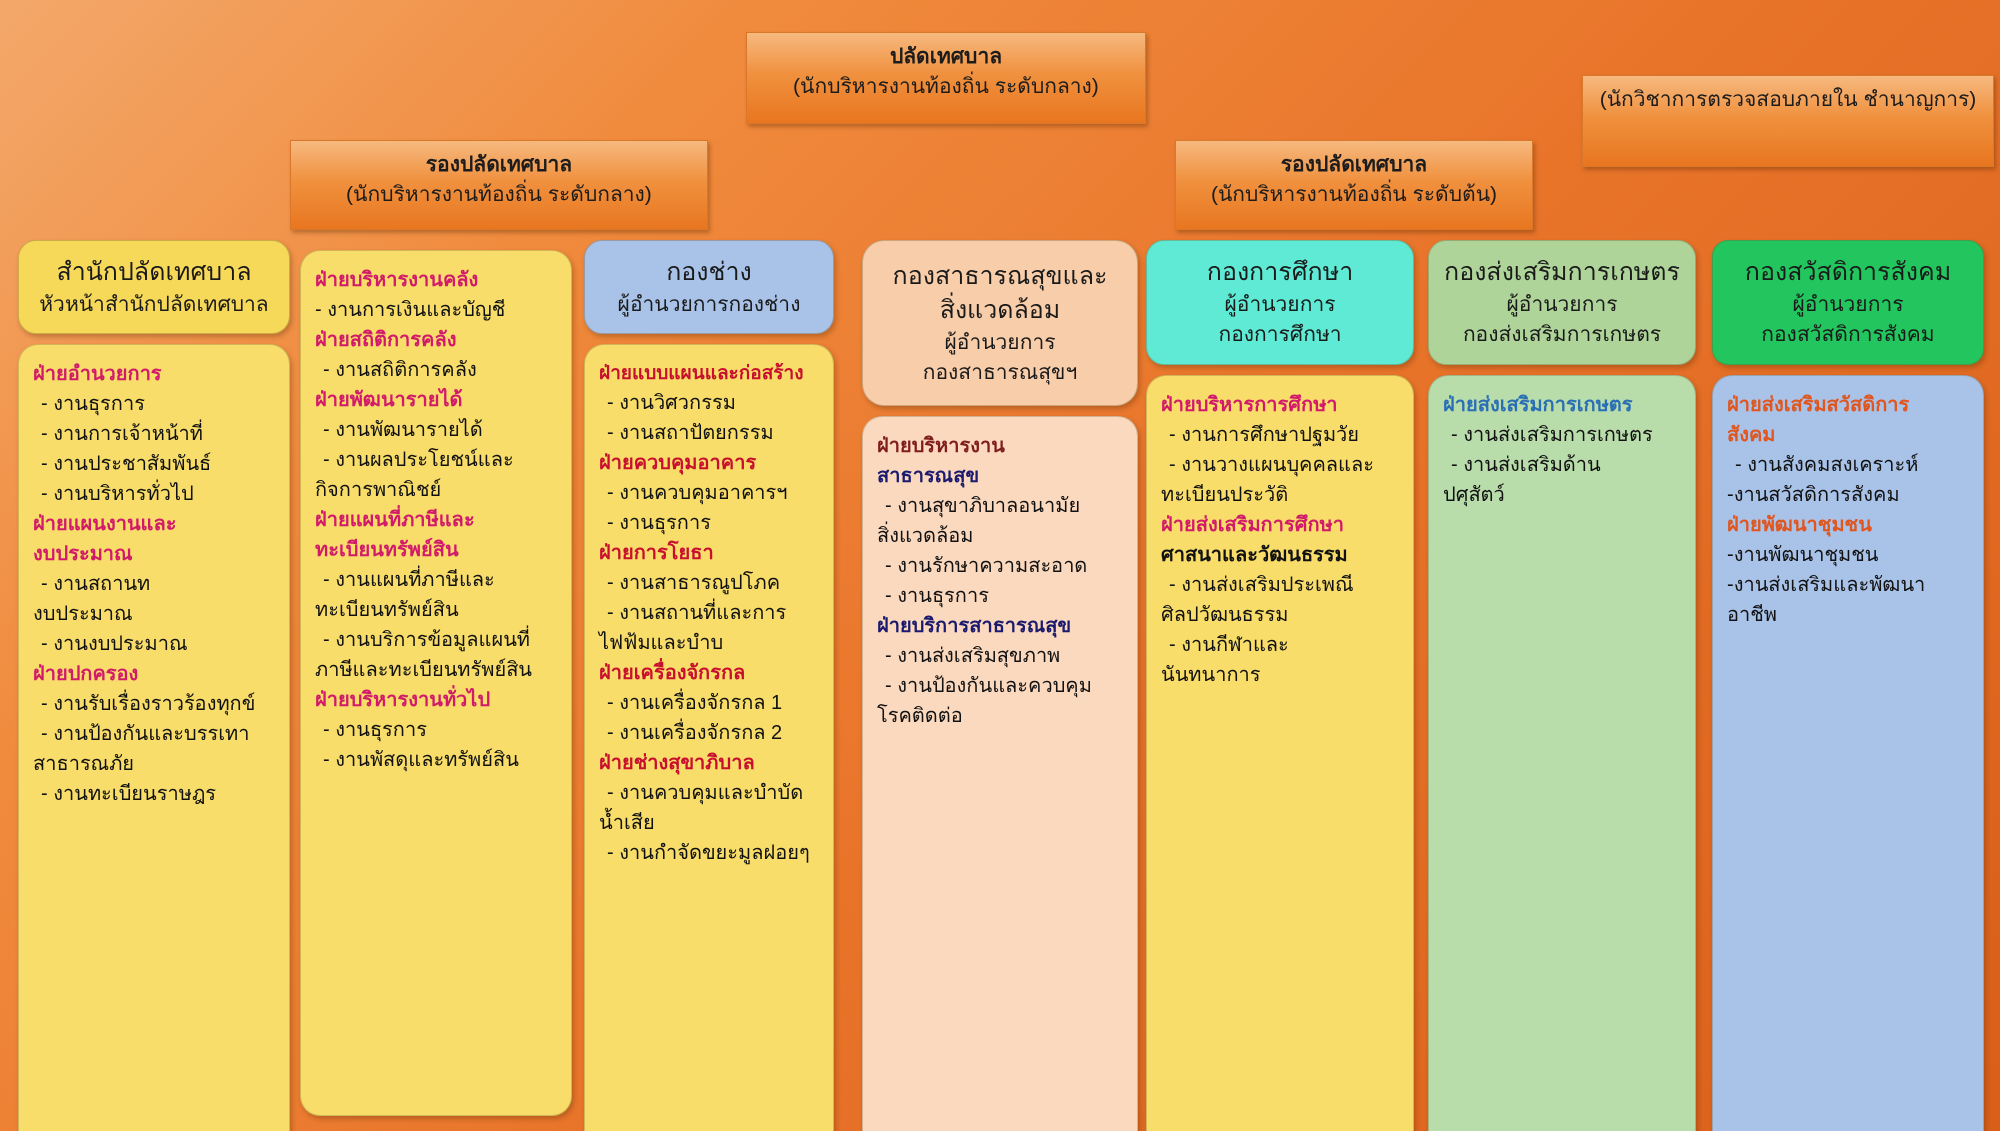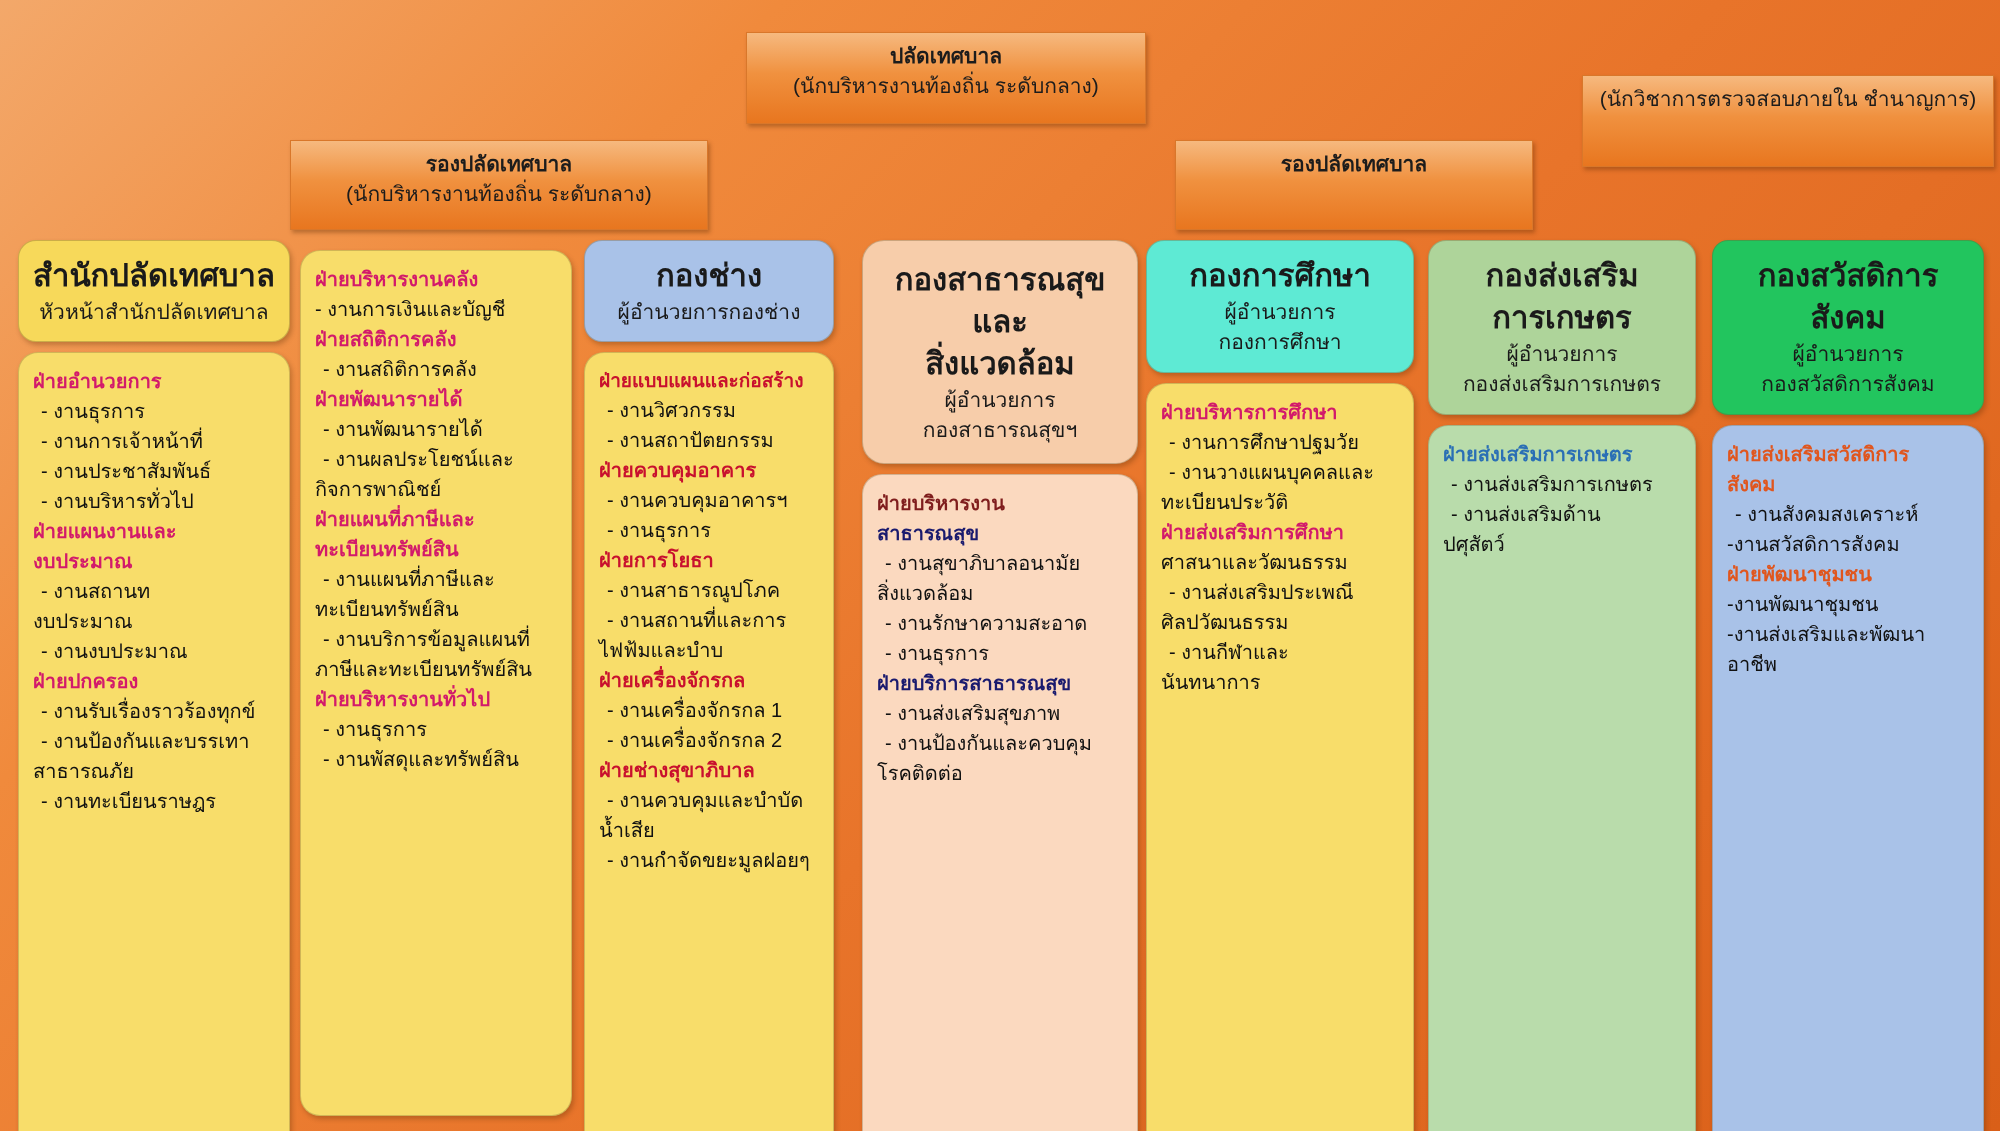--- a/index.html
+++ b/index.html
@@ -49,21 +49,21 @@
   }
   .head {
     box-sizing: border-box;
     border-radius: 18px;
     padding: 14px 10px;
     text-align: center;
     color: #1a1a1a;
     box-shadow: 2px 3px 5px rgba(80,40,0,0.30);
     border: 1px solid rgba(120,90,40,0.35);
   }
-  .head .t1 { font-size: 31px; font-weight: 700; line-height: 1.35; }
+  .head .t1 { font-size: 25px; font-weight: 400; line-height: 1.35; }
   .head .t2 { font-size: 21px; font-weight: 400; line-height: 1.45; text-align: center; }
   .body {
     box-sizing: border-box;
     margin-top: 10px;
     border-radius: 20px;
     padding: 14px 14px 12px 14px;
     box-shadow: 2px 3px 5px rgba(80,40,0,0.30);
     border: 1px solid rgba(120,90,40,0.30);
     overflow: hidden;
   }
@@ -116,20 +116,21 @@
     <div class="l2">(นักบริหารงานท้องถิ่น ระดับกลาง)</div>
   </div>
 
   <div class="exec" id="exec-deputy-1">
     <div class="l1">รองปลัดเทศบาล</div>
     <div class="l2">(นักบริหารงานท้องถิ่น ระดับกลาง)</div>
   </div>
 
   <div class="exec" id="exec-deputy-2">
     <div class="l1">รองปลัดเทศบาล</div>
+    <div class="l2">(นักบริหารงานท้องถิ่น ระดับต้น)</div>
   </div>
 
   <div class="exec" id="exec-audit">
     <div class="l2">(นักวิชาการตรวจสอบภายใน ชำนาญการ)</div>
   </div>
 
   <div class="col" id="col-1">
     <div class="head">
       <div class="t1">สำนักปลัดเทศบาล</div>
       <div class="t2">หัวหน้าสำนักปลัดเทศบาล</div>
@@ -227,21 +228,21 @@
       <div class="t1">กองการศึกษา</div>
       <div class="t2">ผู้อำนวยการ</div>
       <div class="t2">กองการศึกษา</div>
     </div>
     <div class="body">
       <div class="sec" style="color:#d21a6b">ฝ่ายบริหารการศึกษา</div>
       <div class="itm">- งานการศึกษาปฐมวัย</div>
       <div class="itm">- งานวางแผนบุคคลและ</div>
       <div class="itm" style="padding-left:0">ทะเบียนประวัติ</div>
       <div class="sec" style="color:#d21a6b">ฝ่ายส่งเสริมการศึกษา</div>
-      <div class="itm" style="padding-left:0;font-weight:400">ศาสนาและวัฒนธรรม</div>
+      <div class="itm" style="padding-left:0;font-weight:700">ศาสนาและวัฒนธรรม</div>
       <div class="itm">- งานส่งเสริมประเพณี</div>
       <div class="itm" style="padding-left:0">ศิลปวัฒนธรรม</div>
       <div class="itm">- งานกีฬาและ</div>
       <div class="itm" style="padding-left:0">นันทนาการ</div>
     </div>
   </div>
 
   <div class="col" id="col-6">
     <div class="head">
       <div class="t1">กองส่งเสริมการเกษตร</div>

